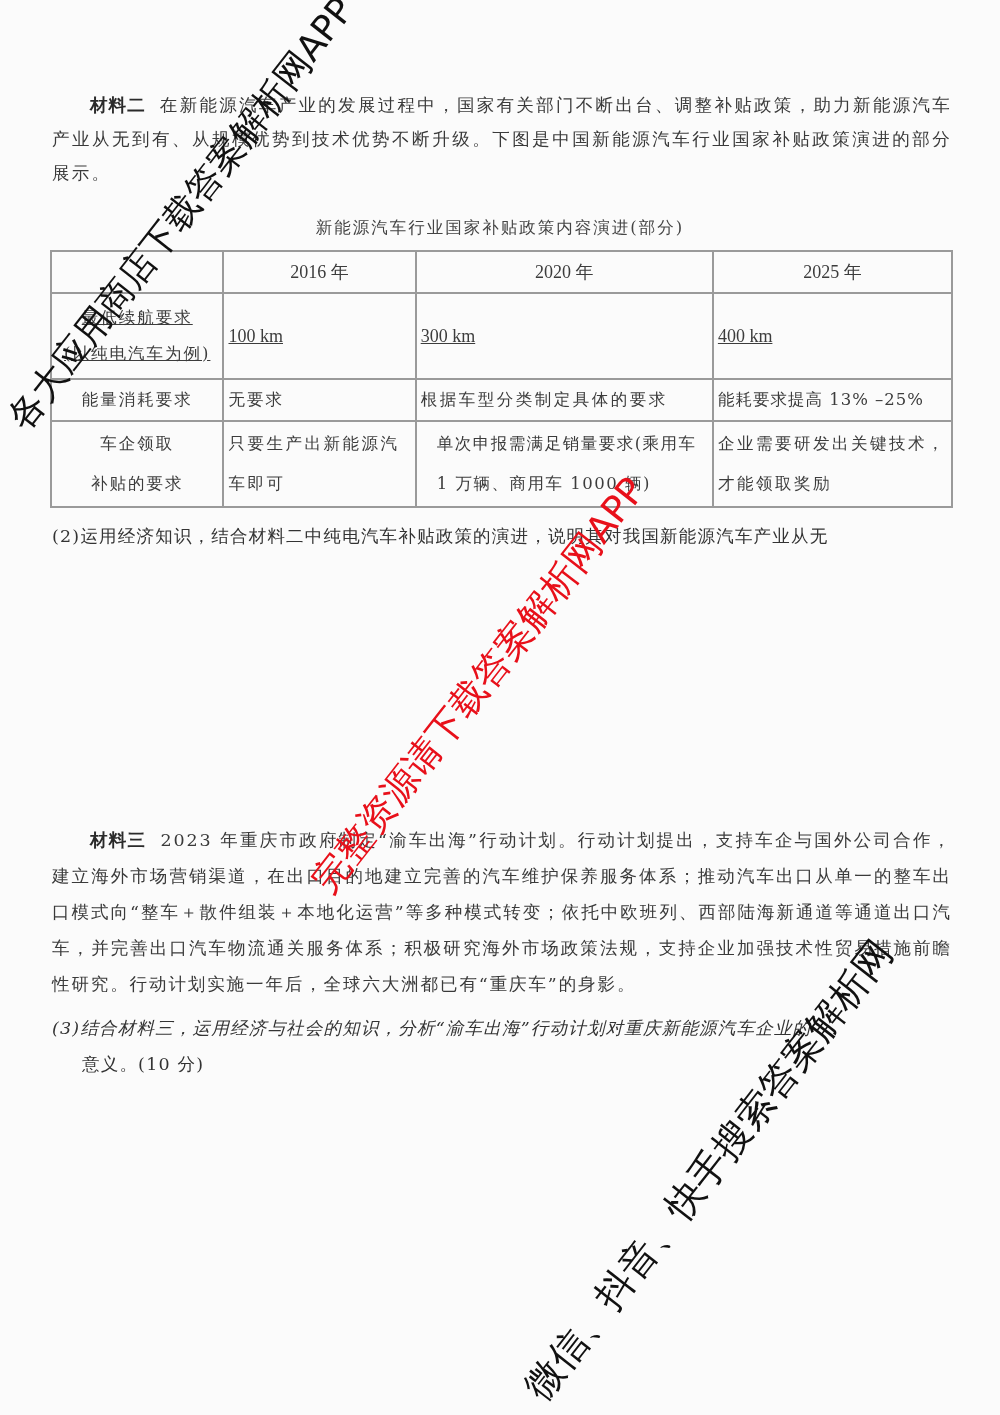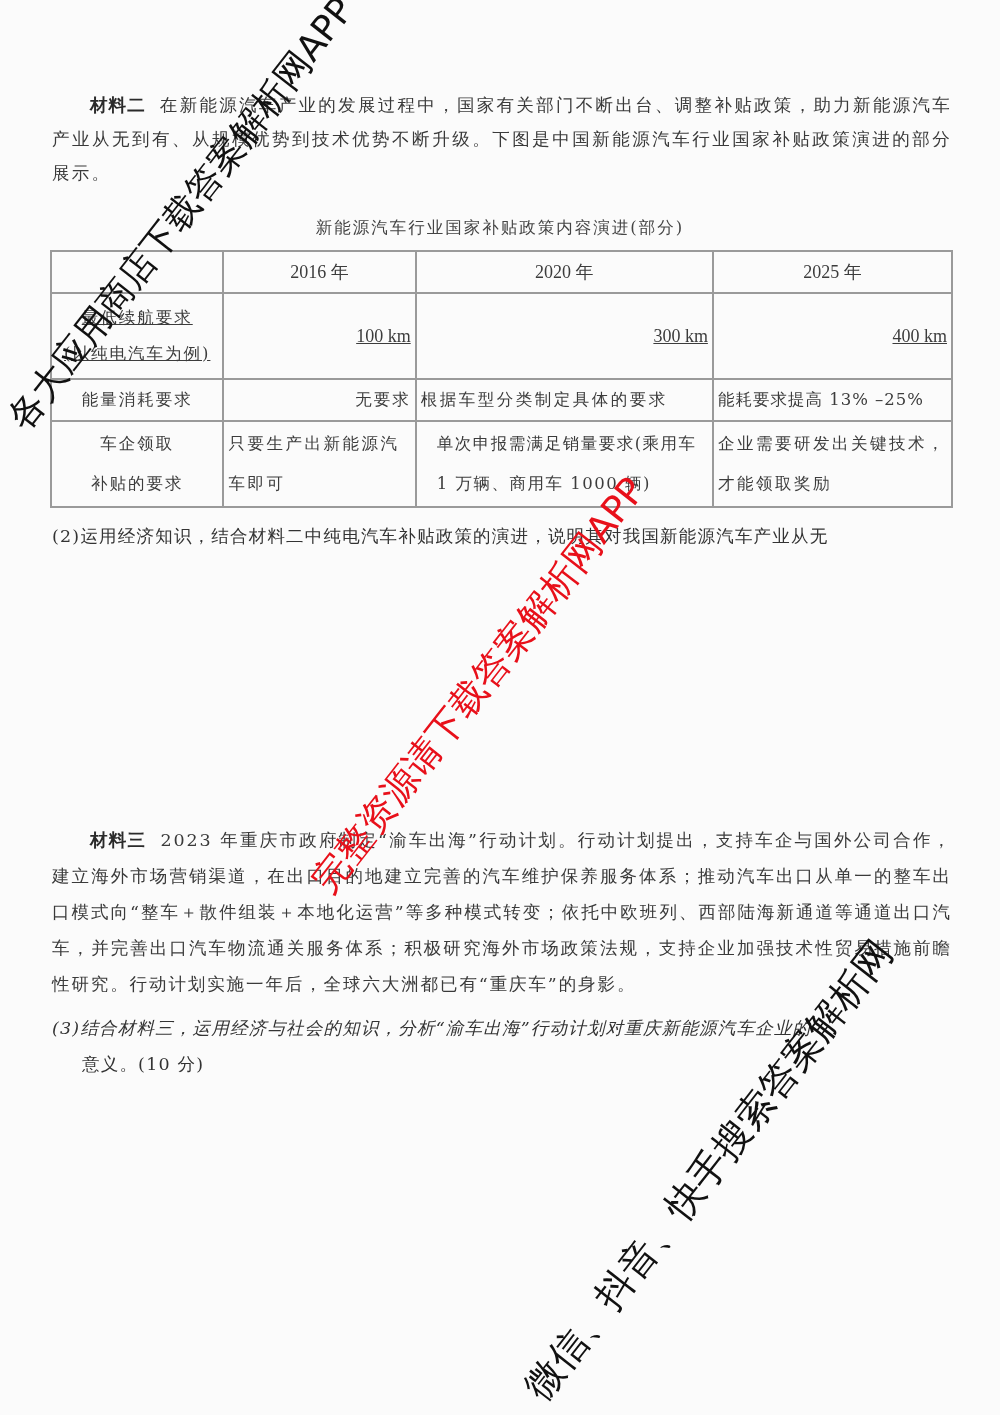--- a/index.html
+++ b/index.html
@@ -28,21 +28,21 @@
     border:2px solid #9a9a9a; padding:0 4px; font-weight:normal;
   }
   table.policy th { height:40px; font-family:"Liberation Serif",serif; font-size:18px; }
   .r1 td { height:84px;text-decoration:underline; }
   .r2 td { height:40px; }
   .r3 td { height:84px; line-height:40px; }
   .c0 { width:166px; text-align:center; letter-spacing:2px; line-height:36px; }
   .c1 { width:186px; }
   .c2 { width:293px; }
   .c3 { width:234px; }
-  .center { text-align:right; }
+  .center { text-align:left; }
   .left { text-align:left; letter-spacing:2.5px; }
   .km { font-family:"Liberation Serif",serif; font-size:18px; }
   .question {
     position:absolute; left:52px; width:900px;
     font-size:17.5px; line-height:36px; letter-spacing:1.2px; color:#333;
   }
   .question .cont { padding-left:30px; display:block; }
   .wm {
     position:absolute; white-space:nowrap; transform-origin:left bottom;
     font-family:"DejaVu Sans","Liberation Sans",sans-serif;

